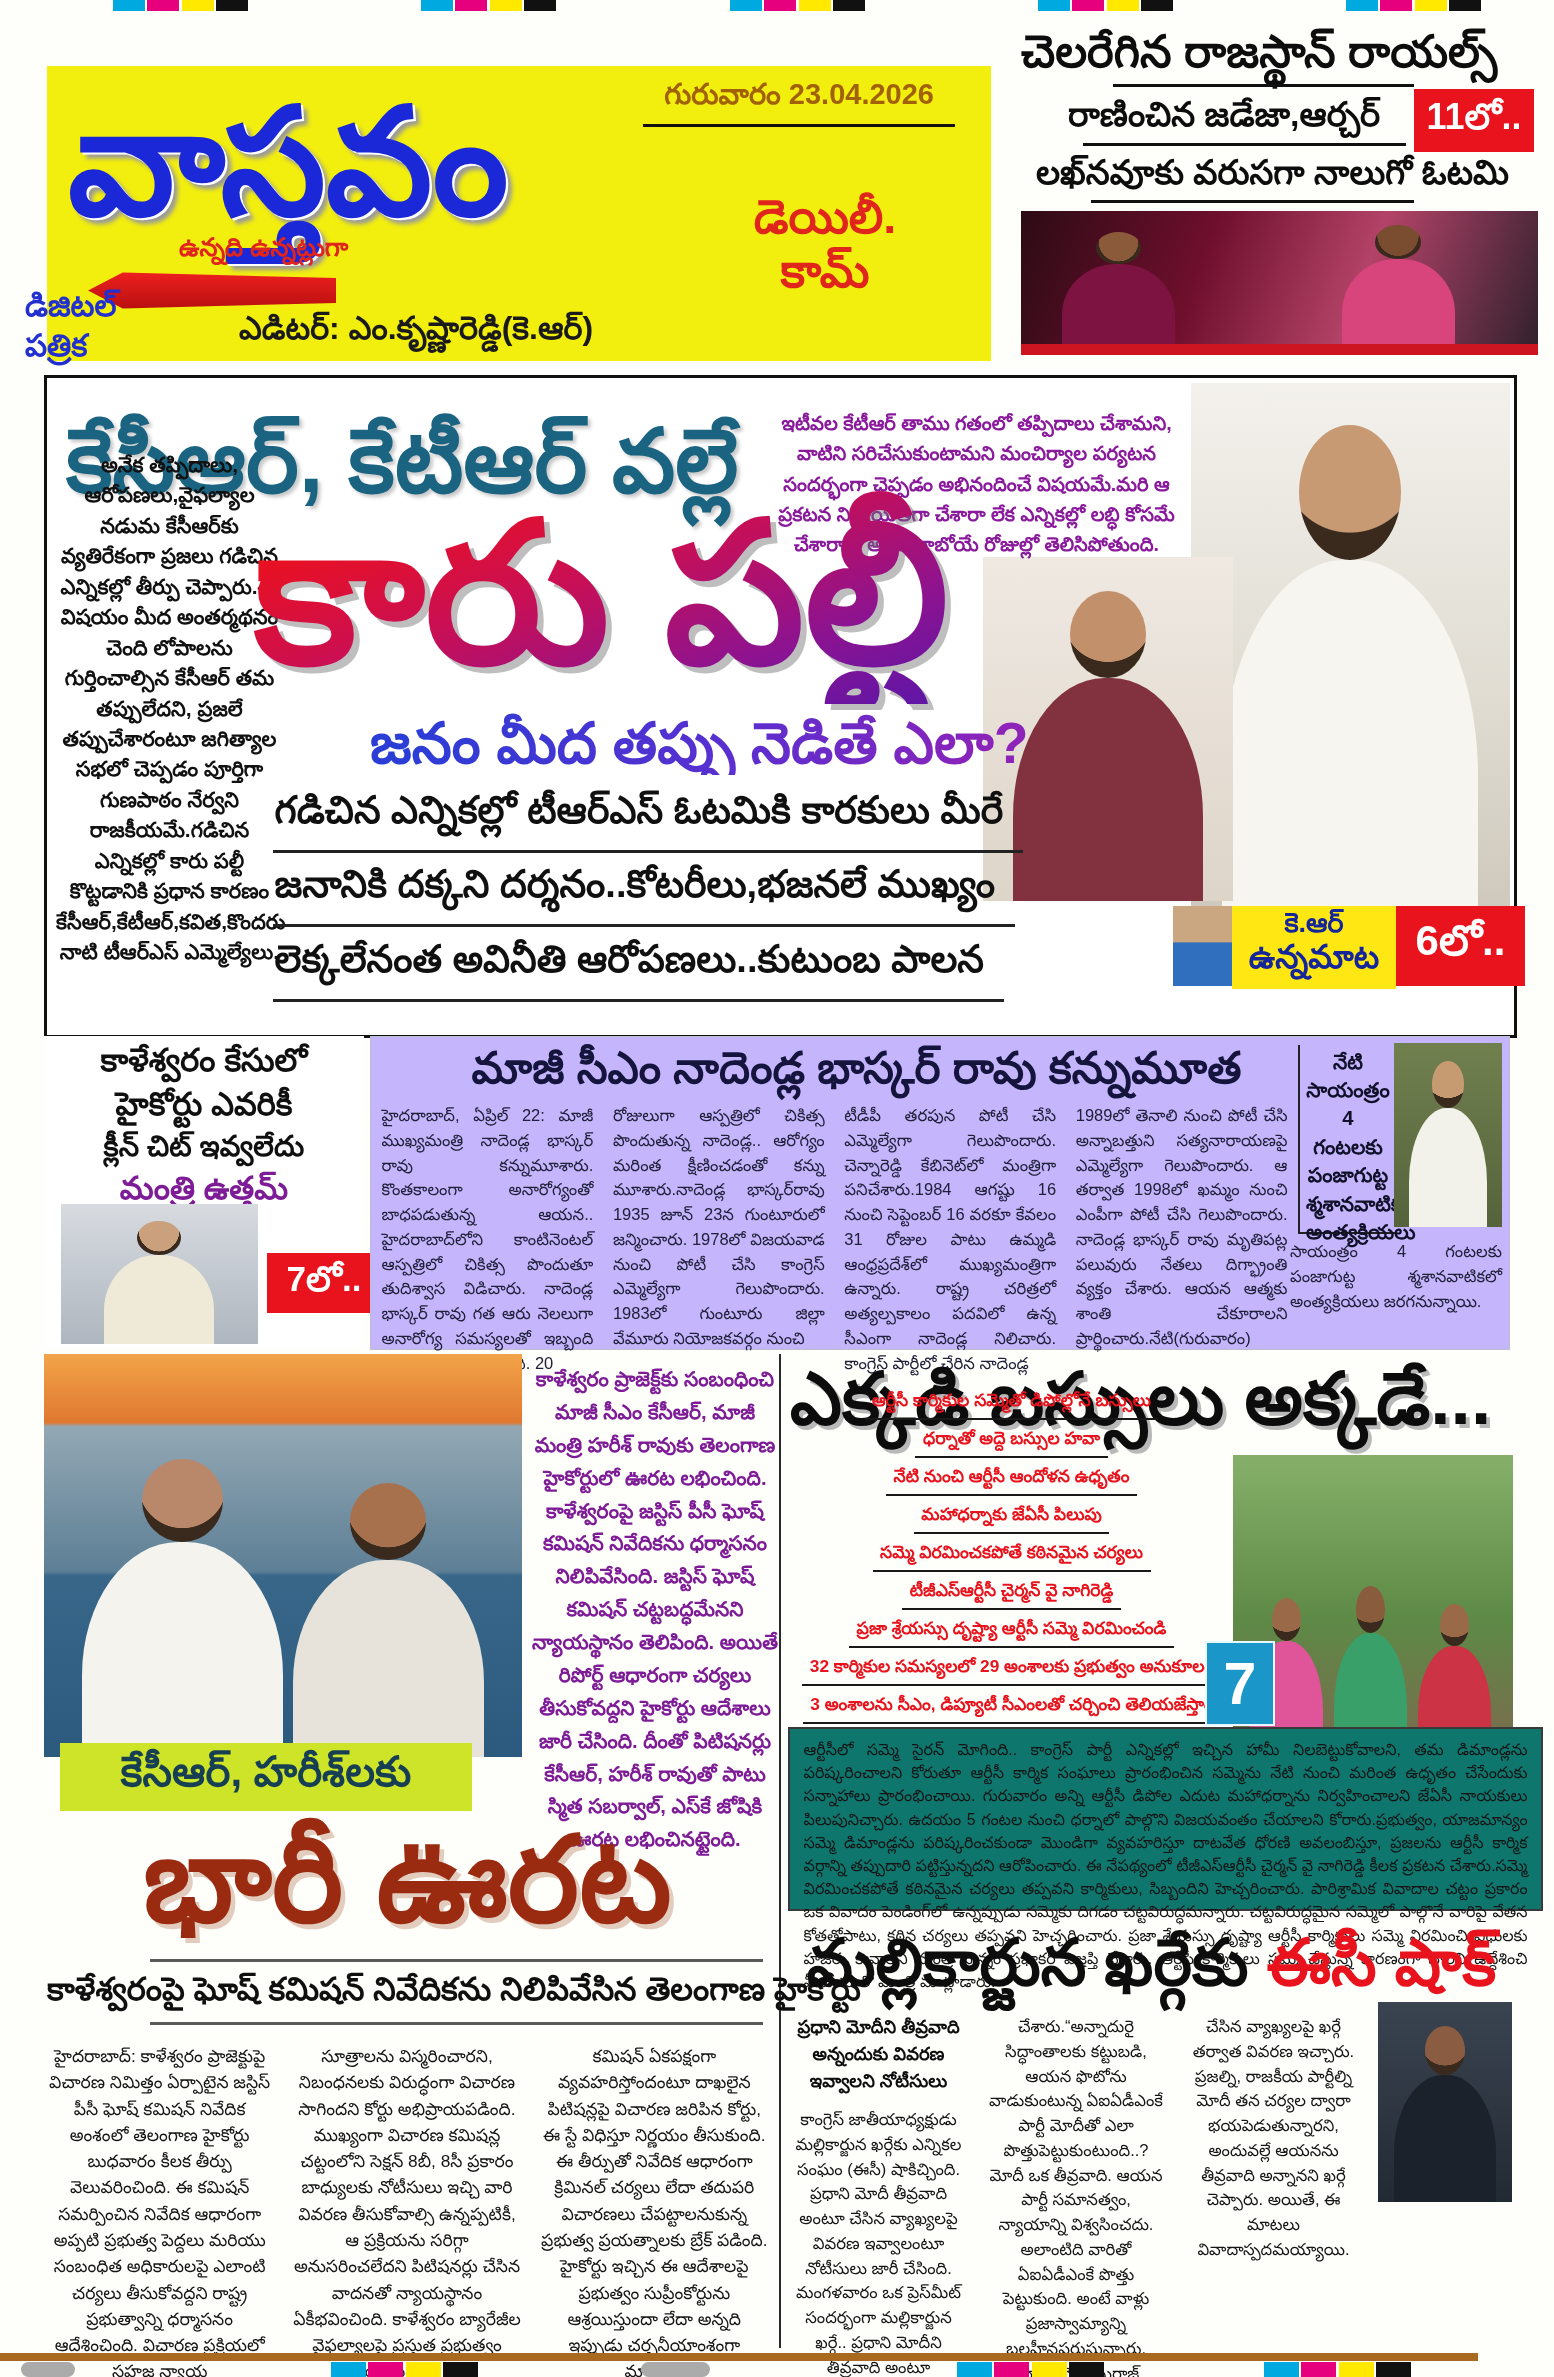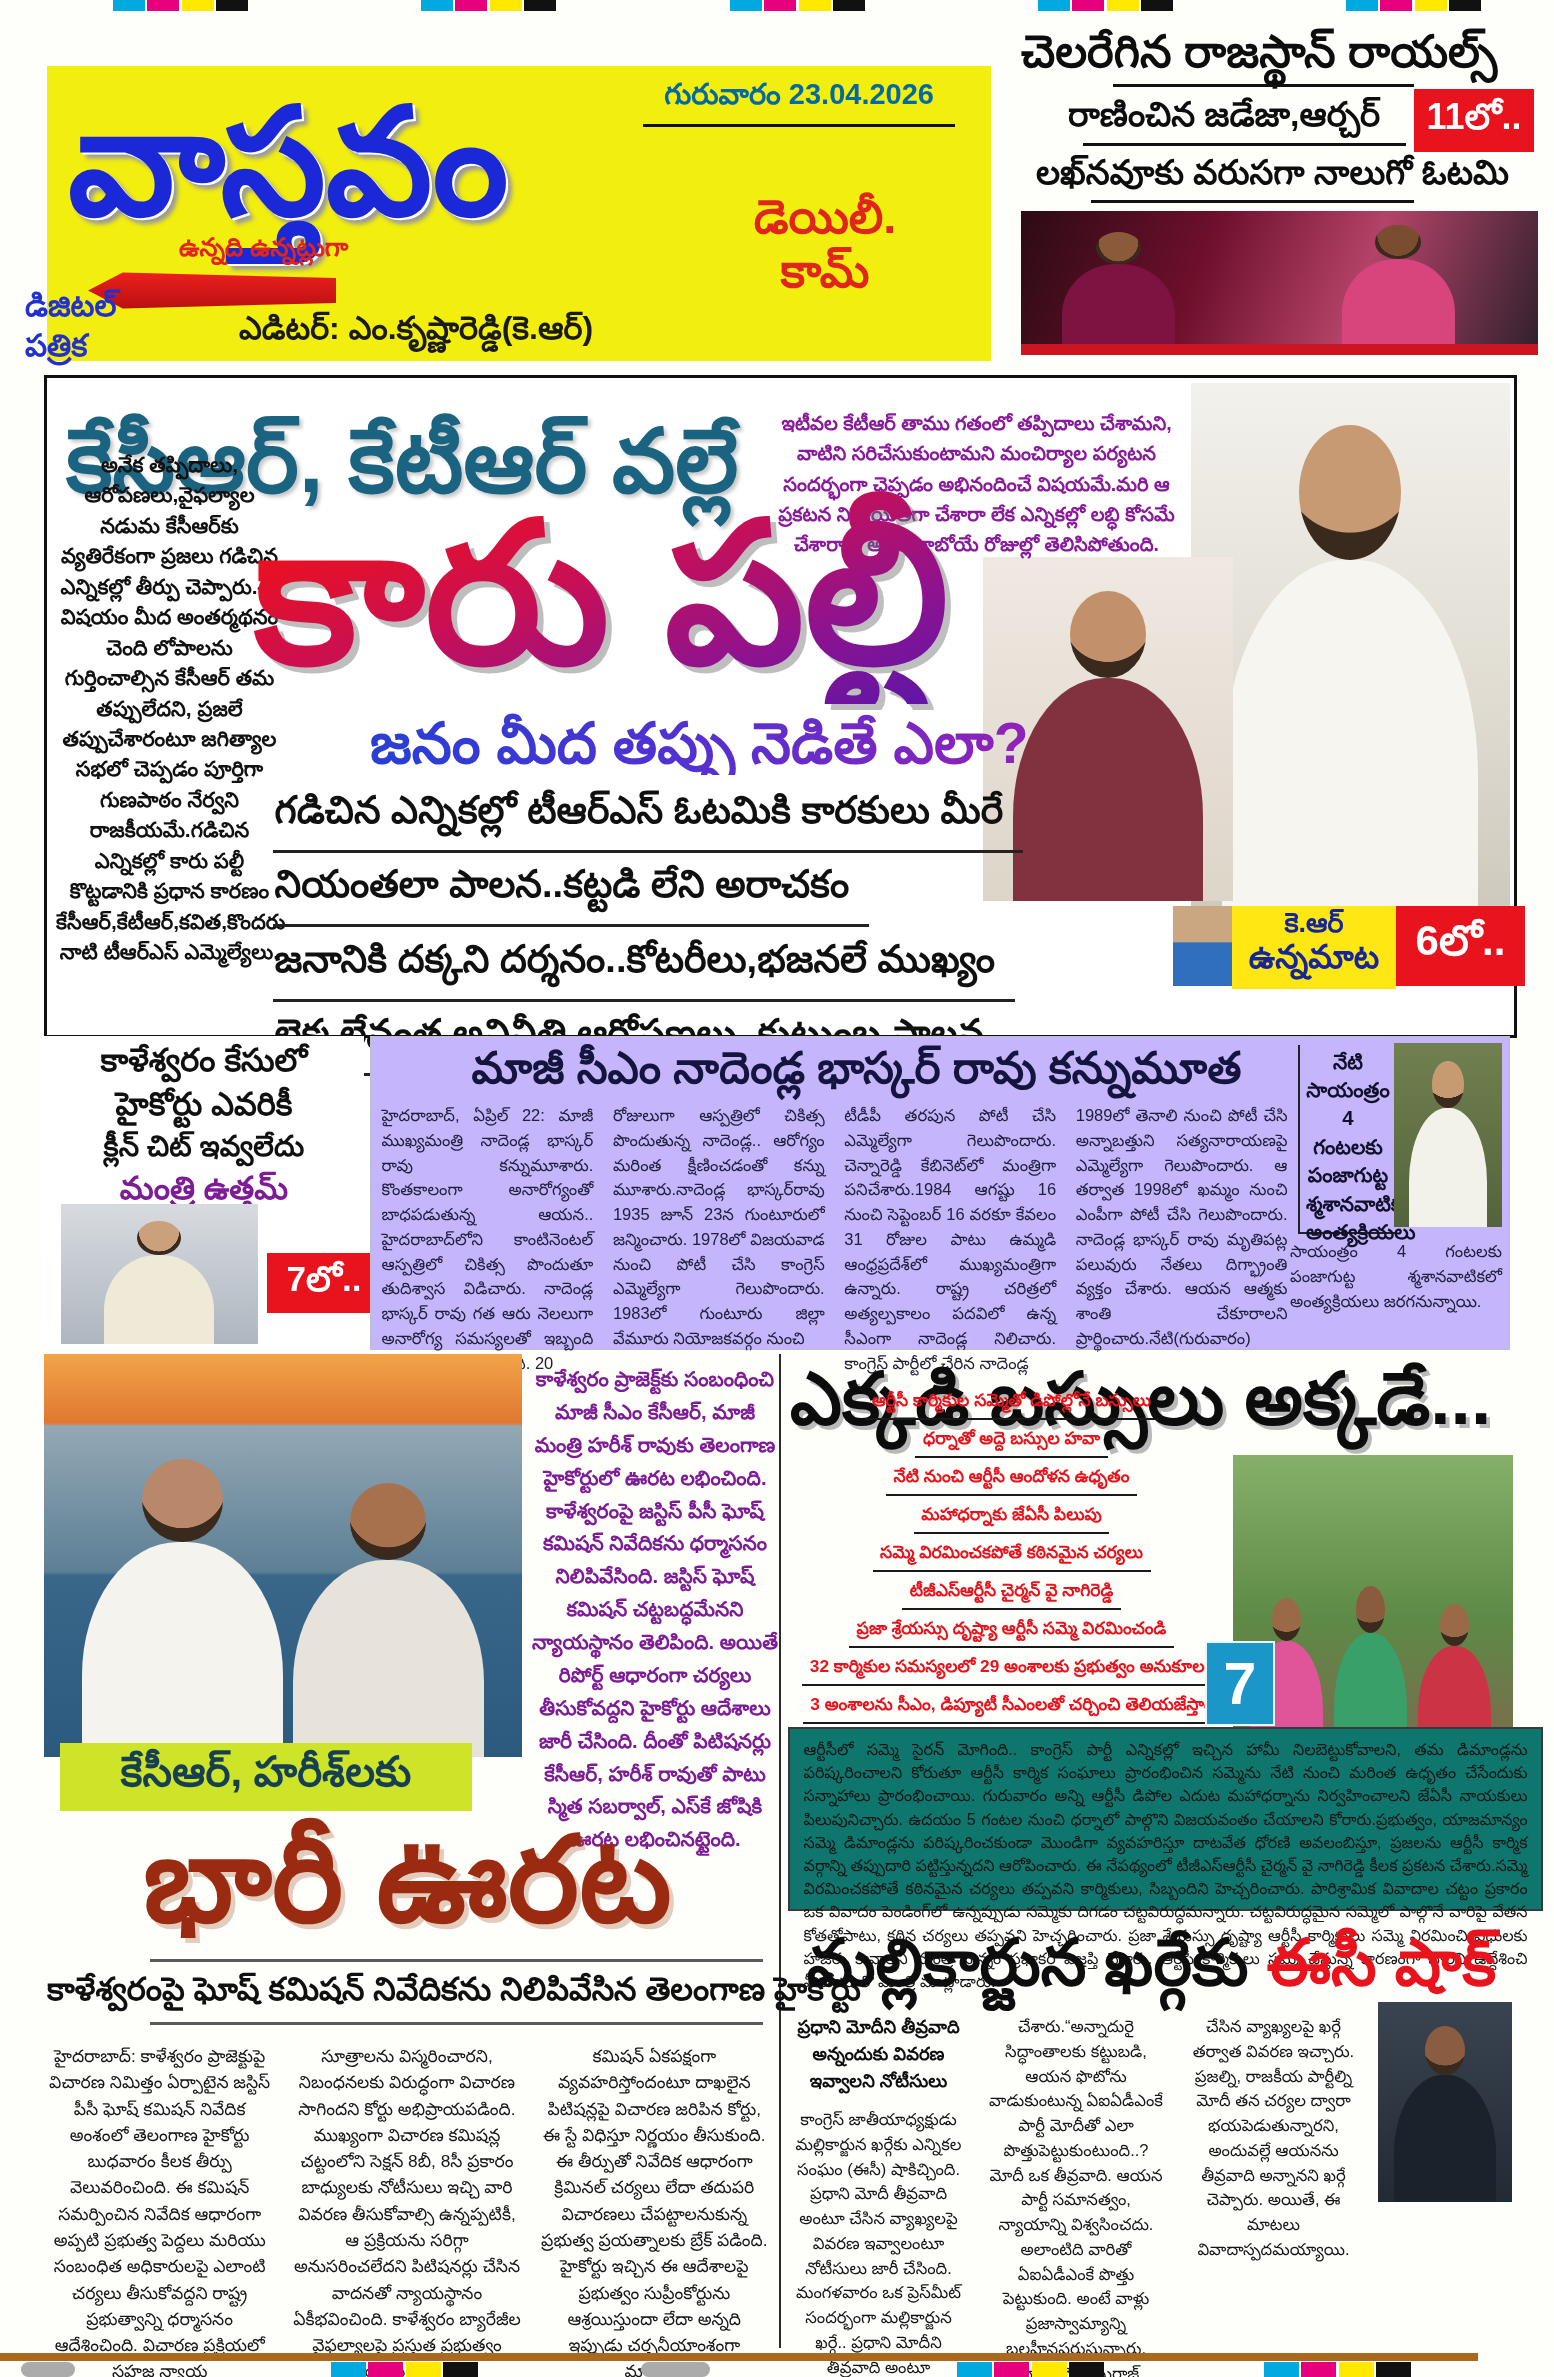--- a/index.html
+++ b/index.html
@@ -9,21 +9,21 @@
   .ctr{text-align:center;}
   
   .marks{display:flex;gap:2.3px;}
   .marks span{display:inline-block;width:32px;height:10.5px;}
   .marks-b span{width:35px;height:15px;}
   .graypill{background:#ababab;border-radius:7.5px;}
   
   .masthead{left:47px;top:66px;width:944px;height:295px;background:#f2ee0e;}
   .mh-title{left:21px;top:13.5px;font-size:150px;font-weight:bold;color:#1b28d8;line-height:1.1;white-space:nowrap;
             text-shadow:2.3px 2.3px 0 #ffffff,6px 6px 4.5px #9a9a9a;}
-  .mh-date{right:36px;top:12px;font-size:29px;font-weight:bold;color:#0369a1;border-bottom:3px solid #111;padding:0 21px 6px 21px;}
+  .mh-date{right:36px;top:12px;font-size:29px;font-weight:bold;color:#a16207;border-bottom:3px solid #111;padding:0 21px 6px 21px;}
   .mh-edition{right:53px;top:124px;width:226px;text-align:center;color:#e0251c;font-weight:bold;font-size:47px;line-height:1.15;}
   .mh-tagline{left:132px;top:167px;font-size:25.6px;font-weight:bold;color:#e0251c;}
   .mh-editor{left:192px;bottom:7.5px;font-size:32px;font-weight:bold;color:#1a1a1a;}
   .pen{left:41px;top:205px;width:248px;height:39px;background:linear-gradient(180deg,#ef2020,#b80f0f);
        clip-path:polygon(0 50%,14% 4%,100% 18%,100% 82%,14% 96%);}
   .digital{left:25px;top:286px;width:102px;font-size:31px;font-weight:bold;color:#2230d0;line-height:1.3;}
   
   .ck-head{left:1021px;top:25.6px;width:520px;font-size:45px;font-weight:bold;color:#0d0d0d;white-space:nowrap;}
   .ck-rule{height:3px;background:#111;}
   .ck-sub{font-size:34px;font-weight:bold;color:#0d0d0d;white-space:nowrap;}
@@ -169,21 +169,20 @@
     <div class="ph" style="left:936px;top:179px;width:250px;height:344px;background:linear-gradient(180deg,#efe9e2 0%,#ded5c9 100%);">
       <span class="person" style="left:12%;width:76%;height:90%;--skin:#c2906a;--shirt:#82323e;"></span>
     </div>
     <div class="abs lead-kicker">కేసీఆర్, కేటీఆర్ వల్లే</div>
     <div class="abs lead-note">ఇటీవల కేటీఆర్ తాము గతంలో తప్పిదాలు చేశామని, వాటిని సరిచేసుకుంటామని మంచిర్యాల పర్యటన సందర్భంగా చెప్పడం అభినందించే విషయమే.మరి ఆ ప్రకటన నిజాయితీగా చేశారా లేక ఎన్నికల్లో లబ్ధి కోసమే చేశారా ? అనేది రాబోయే రోజుల్లో తెలిసిపోతుంది.</div>
     <div class="abs lead-main"><span class="gtx">కారు పల్టీ</span></div>
     <div class="abs lead-sub"><span class="gtx2">జనం మీద తప్పు నెడితే ఎలా?</span></div>
     <div class="abs lead-leftcol">అనేక తప్పిదాలు, ఆరోపణలు,వైఫల్యాల నడుమ కేసీఆర్‌కు వ్యతిరేకంగా ప్రజలు గడిచిన ఎన్నికల్లో తీర్పు చెప్పారు.ఈ విషయం మీద అంతర్మథనం చెంది లోపాలను గుర్తించాల్సిన కేసీఆర్ తమ తప్పులేదని, ప్రజలే తప్పుచేశారంటూ జగిత్యాల సభలో చెప్పడం పూర్తిగా గుణపాఠం నేర్వని రాజకీయమే.గడిచిన ఎన్నికల్లో కారు పల్టీ కొట్టడానికి ప్రధాన కారణం కేసీఆర్,కేటీఆర్,కవిత,కొందరు నాటి టీఆర్ఎస్ ఎమ్మెల్యేలు.</div>
     <div class="abs deck">
       <div>గడిచిన ఎన్నికల్లో టీఆర్ఎస్ ఓటమికి కారకులు మీరే</div>
-      <div>నియంతలా పాలన..కట్టడి లేని అరాచకం</div>
       <div>జనానికి దక్కని దర్శనం..కోటరీలు,భజనలే ముఖ్యం</div>
       <div>లెక్కలేనంత అవినీతి ఆరోపణలు..కుటుంబ పాలన</div>
     </div>
     <div class="abs krbadge">
       <span class="kr-photo"></span>
       <span class="kr-yellow">
         <span class="l1">కె.ఆర్</span><br>
         <span class="l2">ఉన్నమాట</span>
       </span>
       <span class="badge-red" style="width:129px;height:80px;font-size:42px;">6లో..</span>

